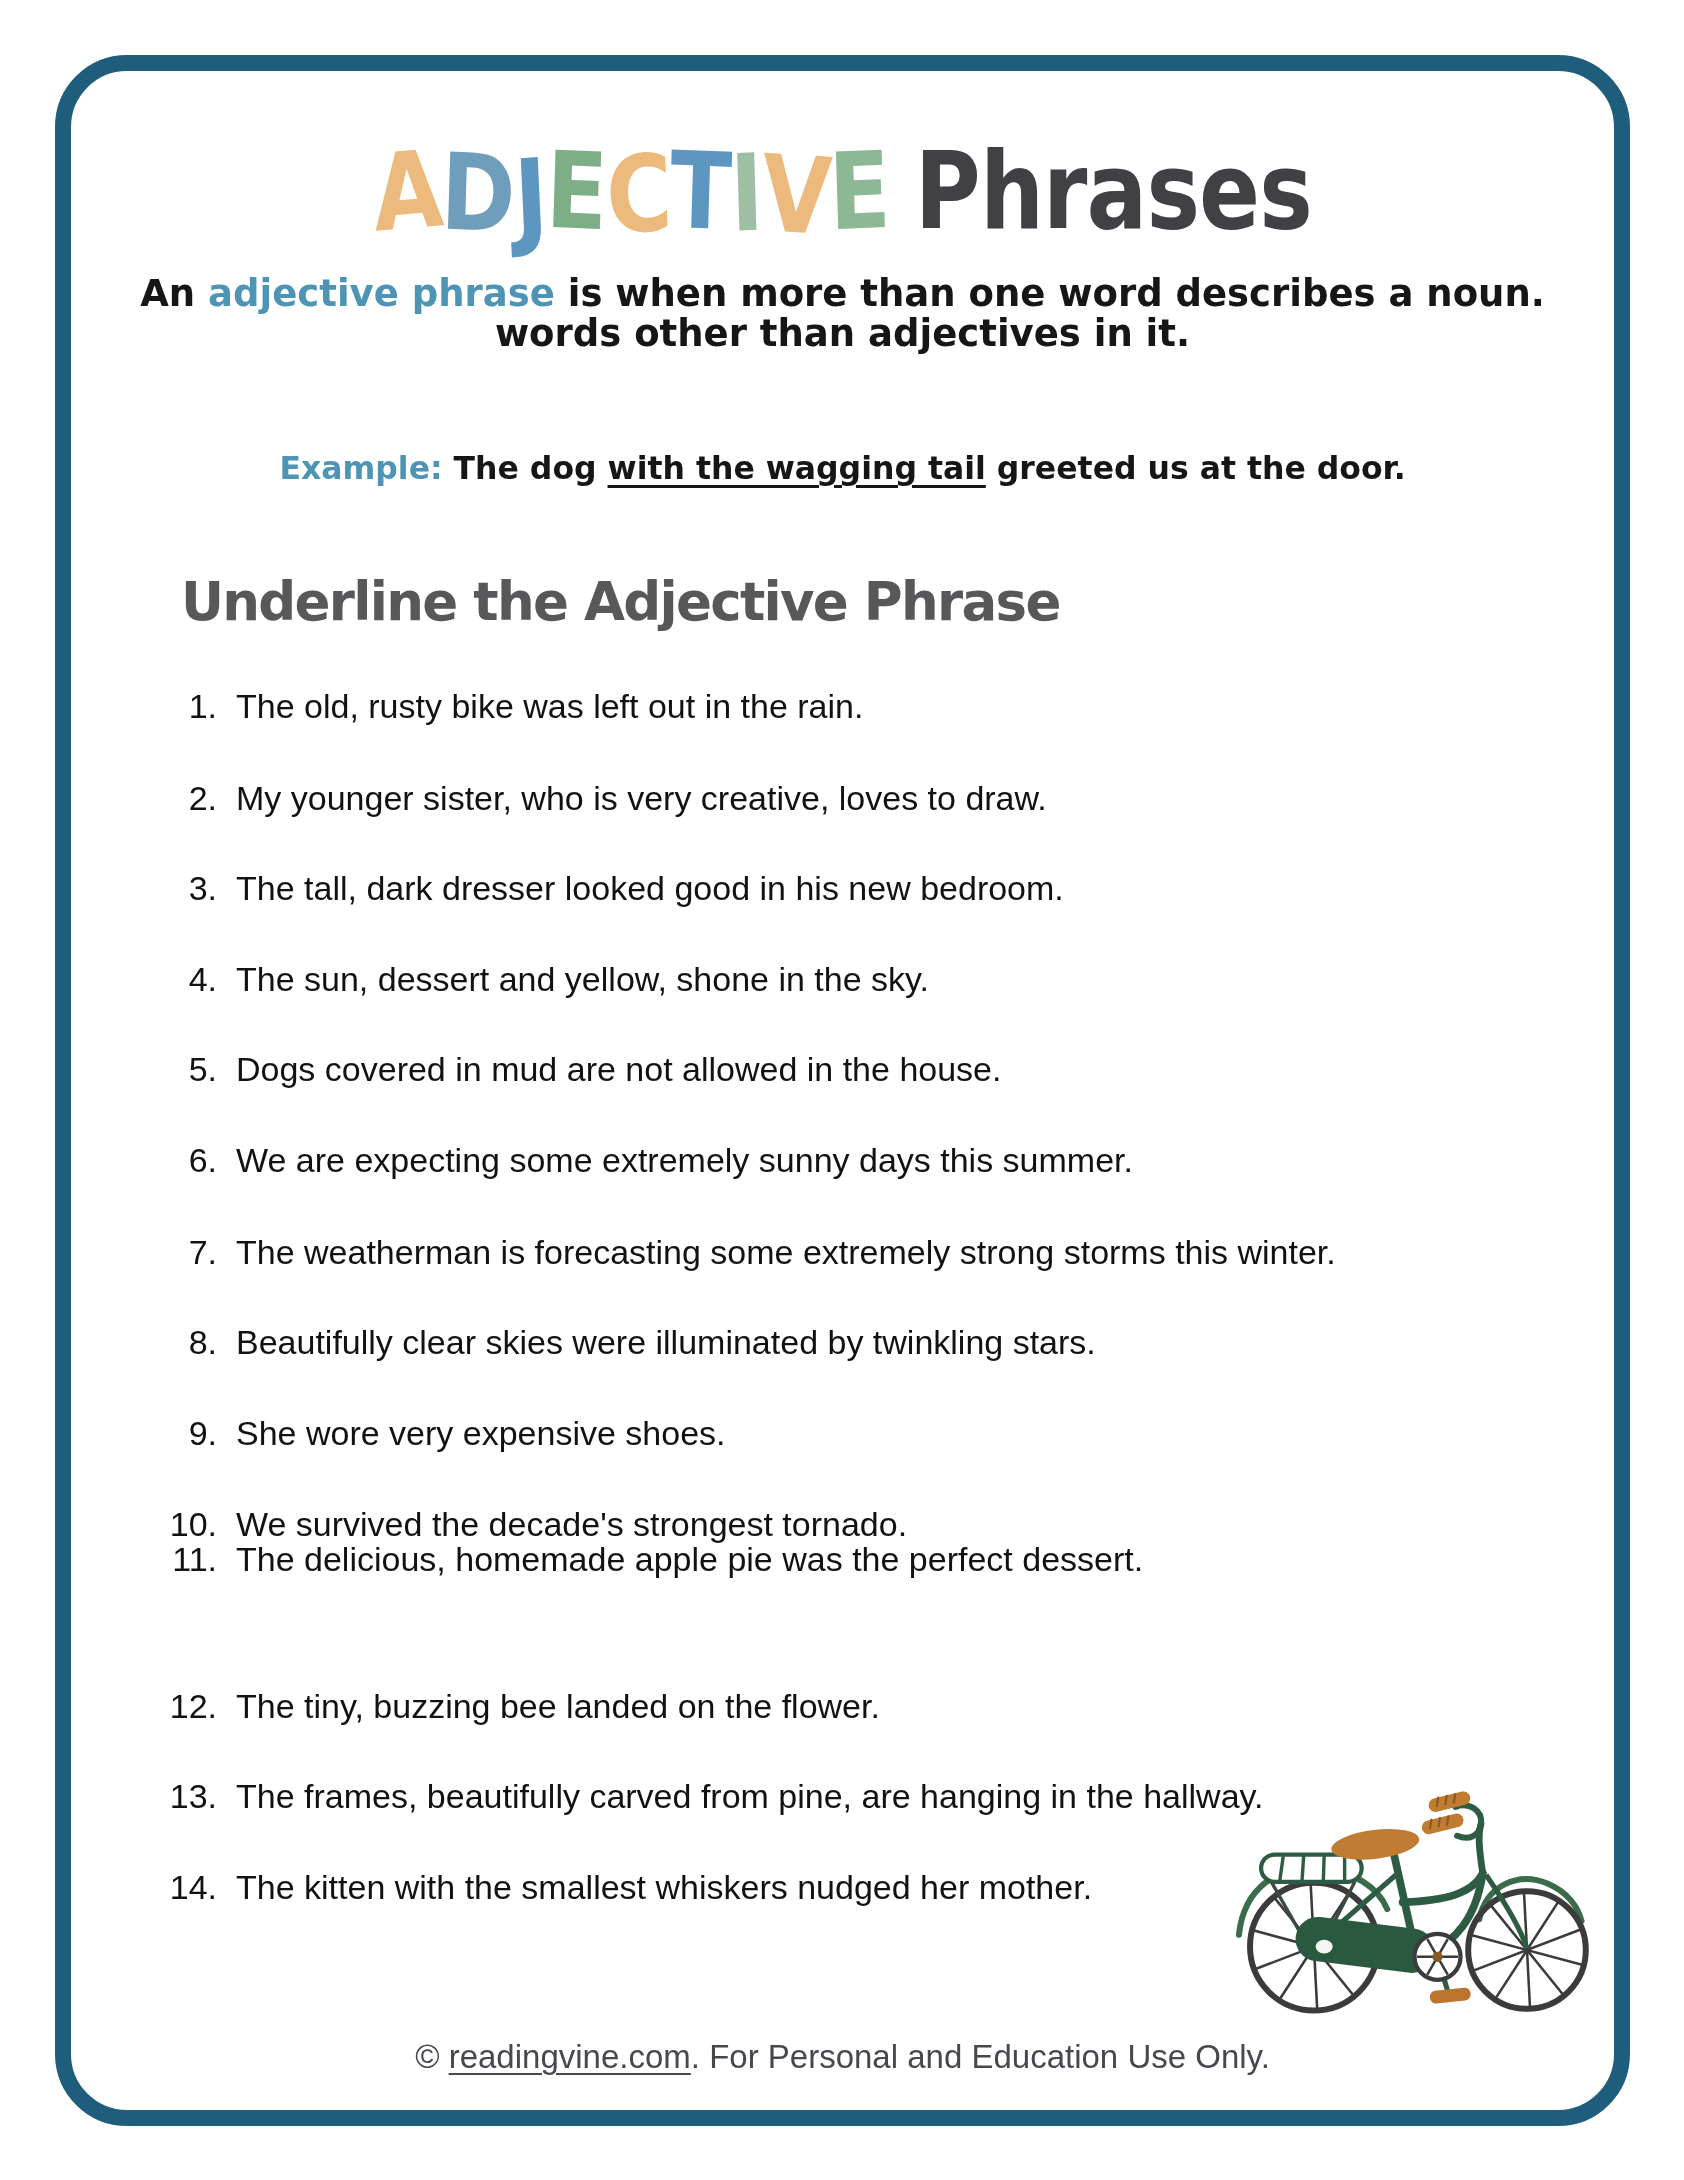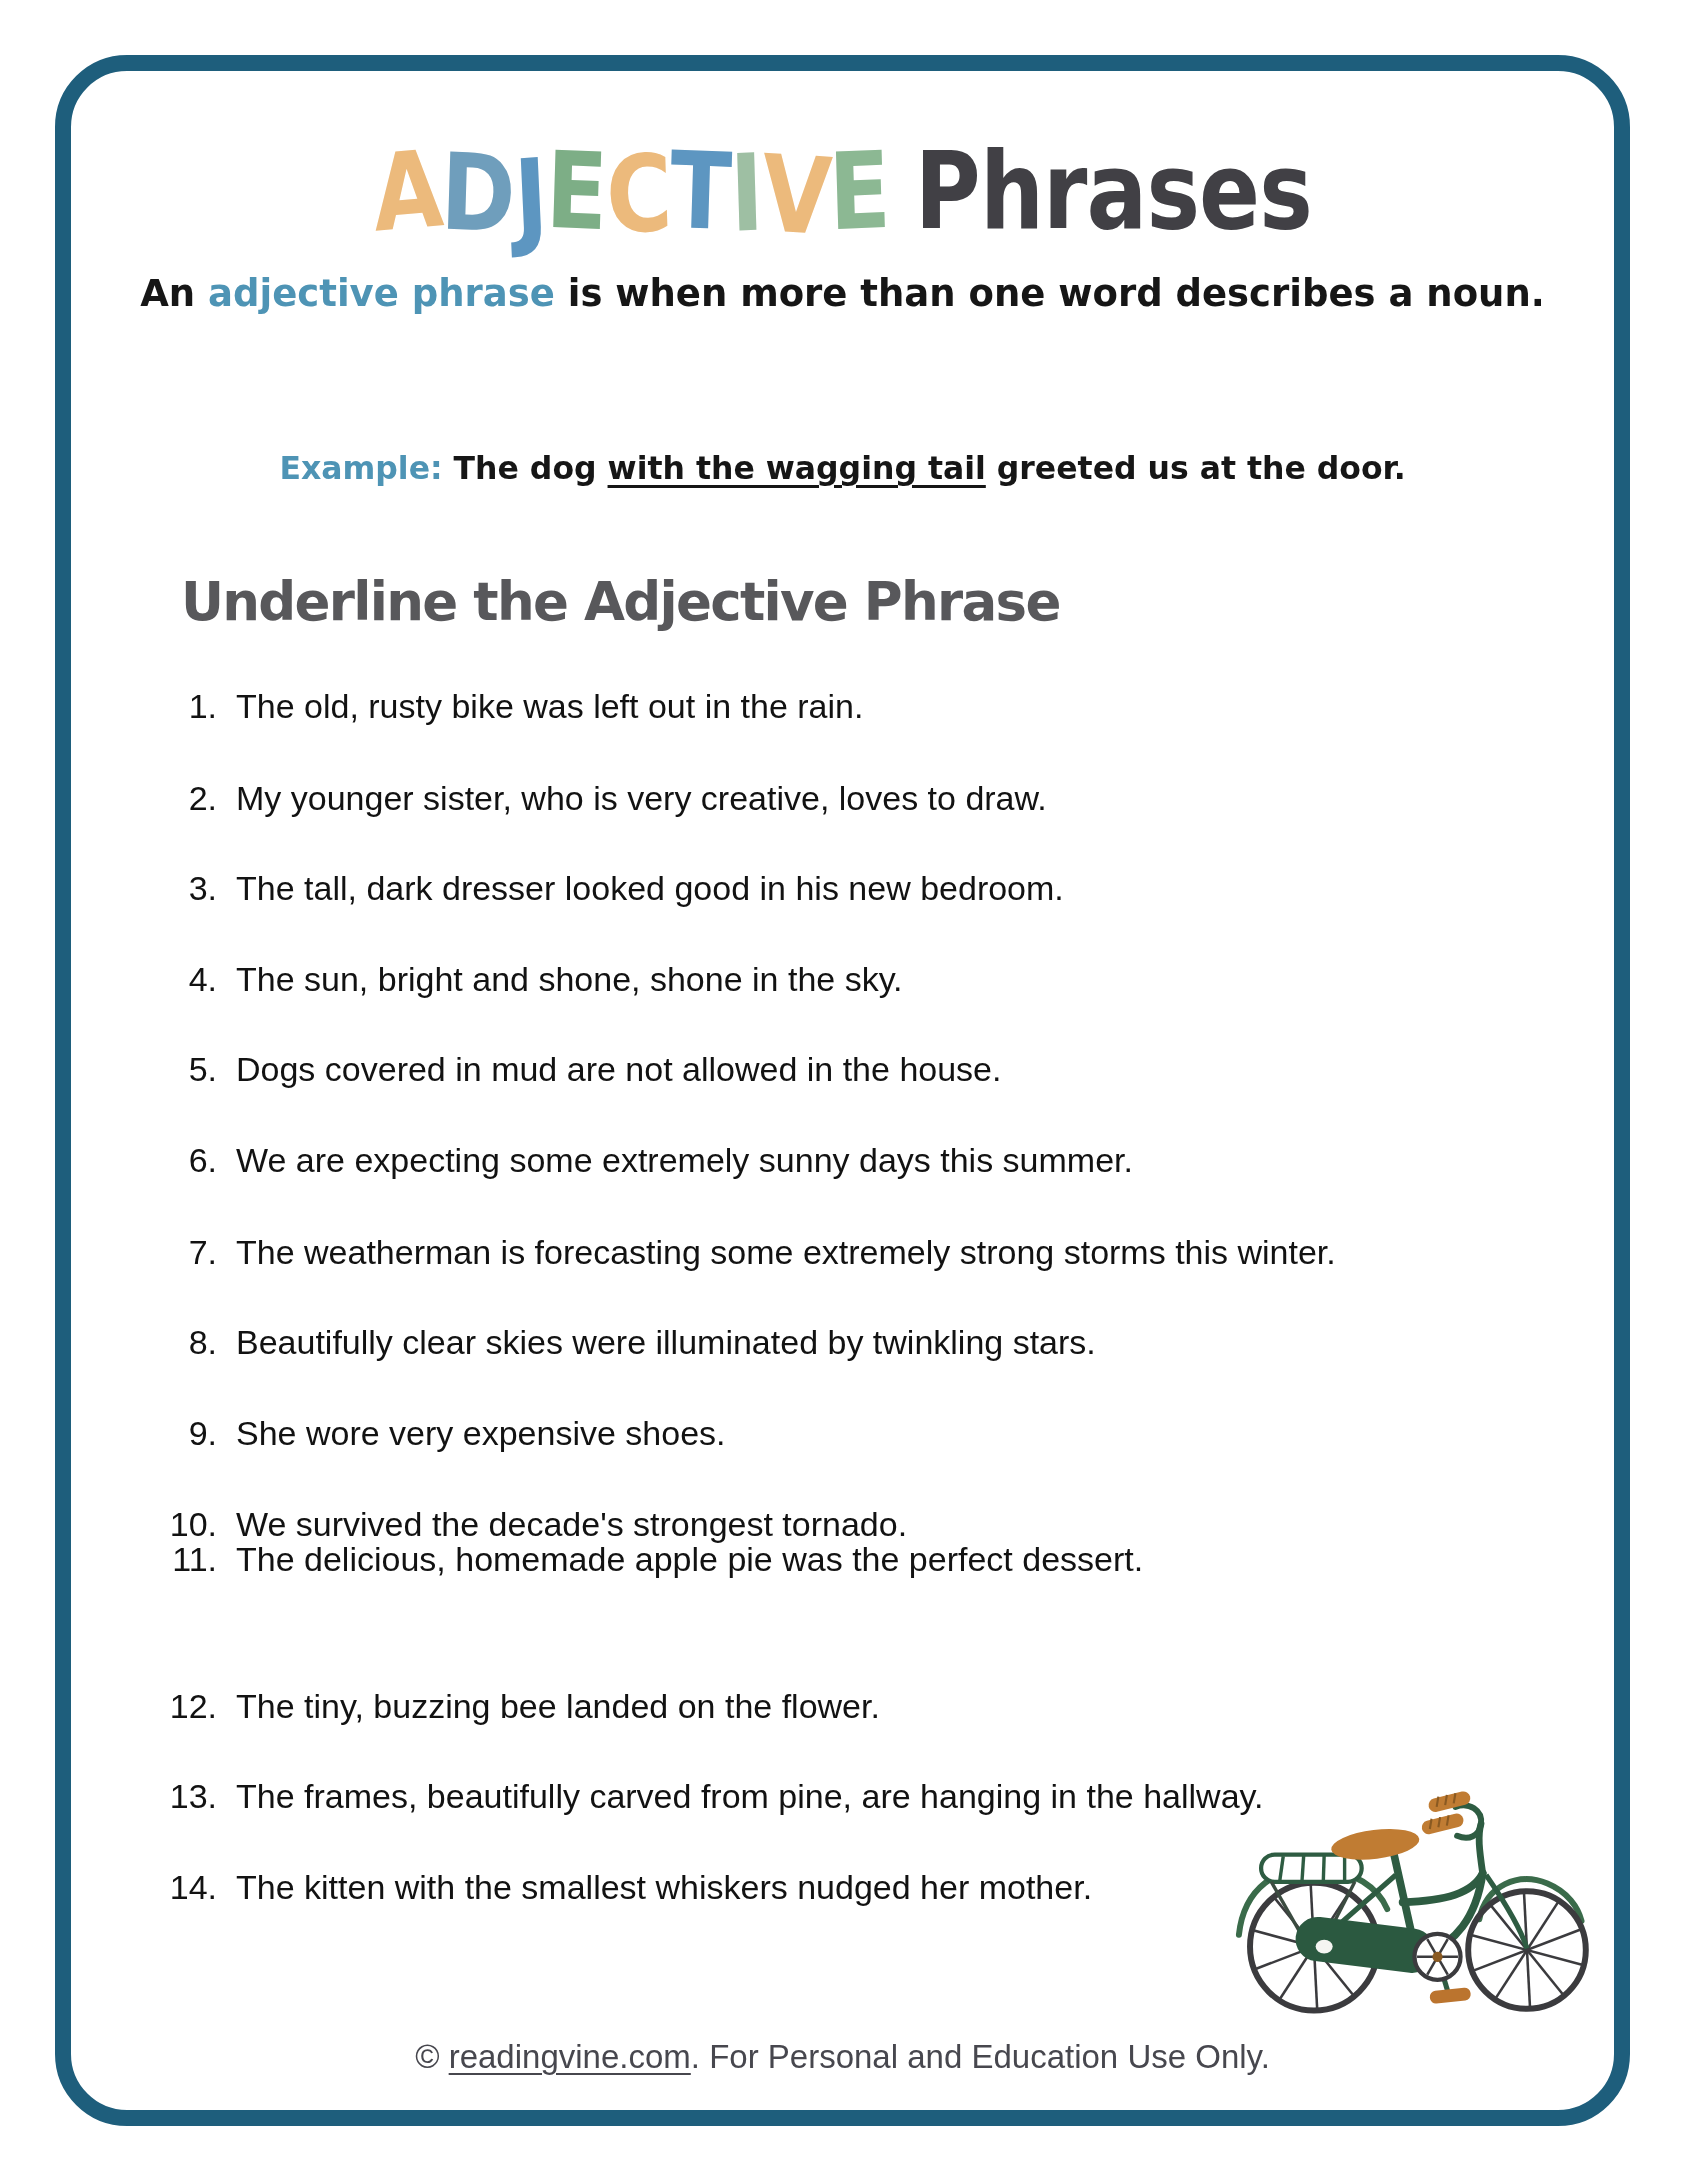--- a/index.html
+++ b/index.html
@@ -93,31 +93,32 @@
     <span class="lt4">C</span>
     <span class="lt5">T</span>
     <span class="lt6">I</span>
     <span class="lt7">V</span>
     <span class="lt8">E</span>
     <span class="title-word2">Phrases</span>
   </div>
 
   <div class="intro">
     <div><span>An </span><span class="teal">adjective phrase</span><span> is when more than one word describes a noun.</span></div>
+    <div>words other than adjectives in it.</div>
   </div>
 
   <div class="example"><span class="teal">Example:</span><span> The dog </span><span class="u">with the wagging tail</span><span> greeted us at the door.</span></div>
 
   <div class="heading">Underline the Adjective Phrase</div>
 
   <div>
     <div class="q" style="top:687px"><span class="q-num">1.</span><span class="q-text">The old, rusty bike was left out in the rain.</span></div>
     <div class="q" style="top:779px"><span class="q-num">2.</span><span class="q-text">My younger sister, who is very creative, loves to draw.</span></div>
     <div class="q" style="top:869px"><span class="q-num">3.</span><span class="q-text">The tall, dark dresser looked good in his new bedroom.</span></div>
-    <div class="q" style="top:960px"><span class="q-num">4.</span><span class="q-text">The sun, bright and shone, shone in the sky.</span></div>
+    <div class="q" style="top:960px"><span class="q-num">4.</span><span class="q-text">The sun, dessert and yellow, shone in the sky.</span></div>
     <div class="q" style="top:1050px"><span class="q-num">5.</span><span class="q-text">Dogs covered in mud are not allowed in the house.</span></div>
     <div class="q" style="top:1141px"><span class="q-num">6.</span><span class="q-text">We are expecting some extremely sunny days this summer.</span></div>
     <div class="q" style="top:1233px"><span class="q-num">7.</span><span class="q-text">The weatherman is forecasting some extremely strong storms this winter.</span></div>
     <div class="q" style="top:1323px"><span class="q-num">8.</span><span class="q-text">Beautifully clear skies were illuminated by twinkling stars.</span></div>
     <div class="q" style="top:1414px"><span class="q-num">9.</span><span class="q-text">She wore very expensive shoes.</span></div>
     <div class="q" style="top:1505px"><span class="q-num">10.</span><span class="q-text">We survived the decade's strongest tornado.</span></div>
     <div class="q" style="top:1540px"><span class="q-num">11.</span><span class="q-text">The delicious, homemade apple pie was the perfect dessert.</span></div>
     <div class="q" style="top:1687px"><span class="q-num">12.</span><span class="q-text">The tiny, buzzing bee landed on the flower.</span></div>
     <div class="q" style="top:1777px"><span class="q-num">13.</span><span class="q-text">The frames, beautifully carved from pine, are hanging in the hallway.</span></div>
     <div class="q" style="top:1868px"><span class="q-num">14.</span><span class="q-text">The kitten with the smallest whiskers nudged her mother.</span></div>

